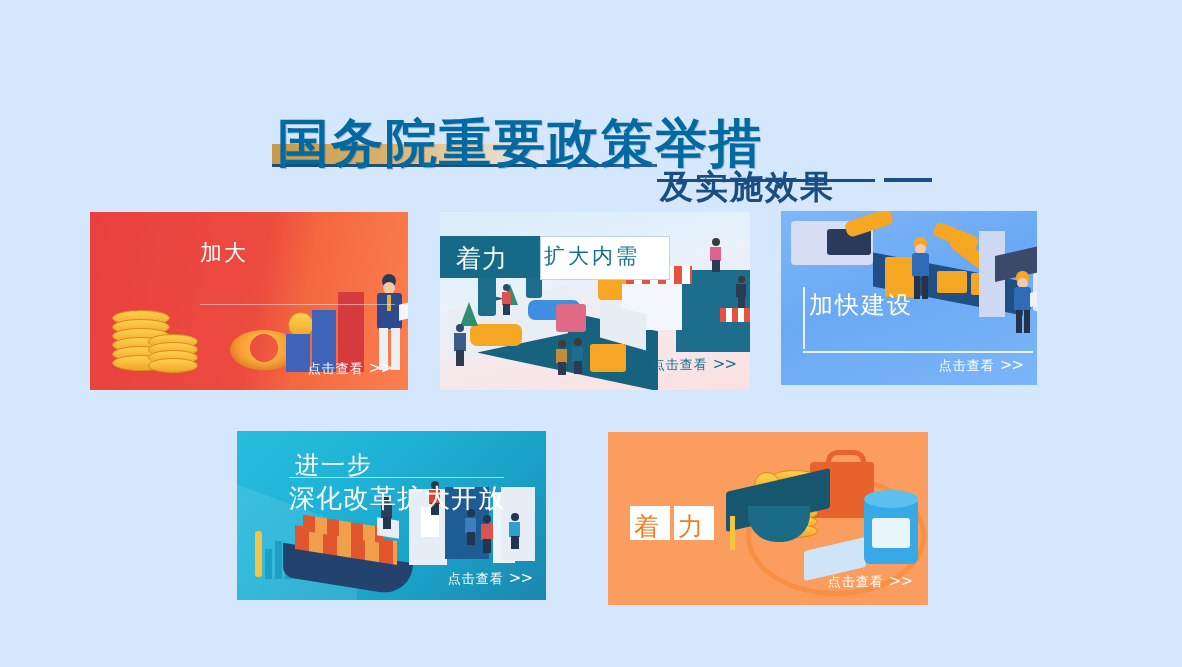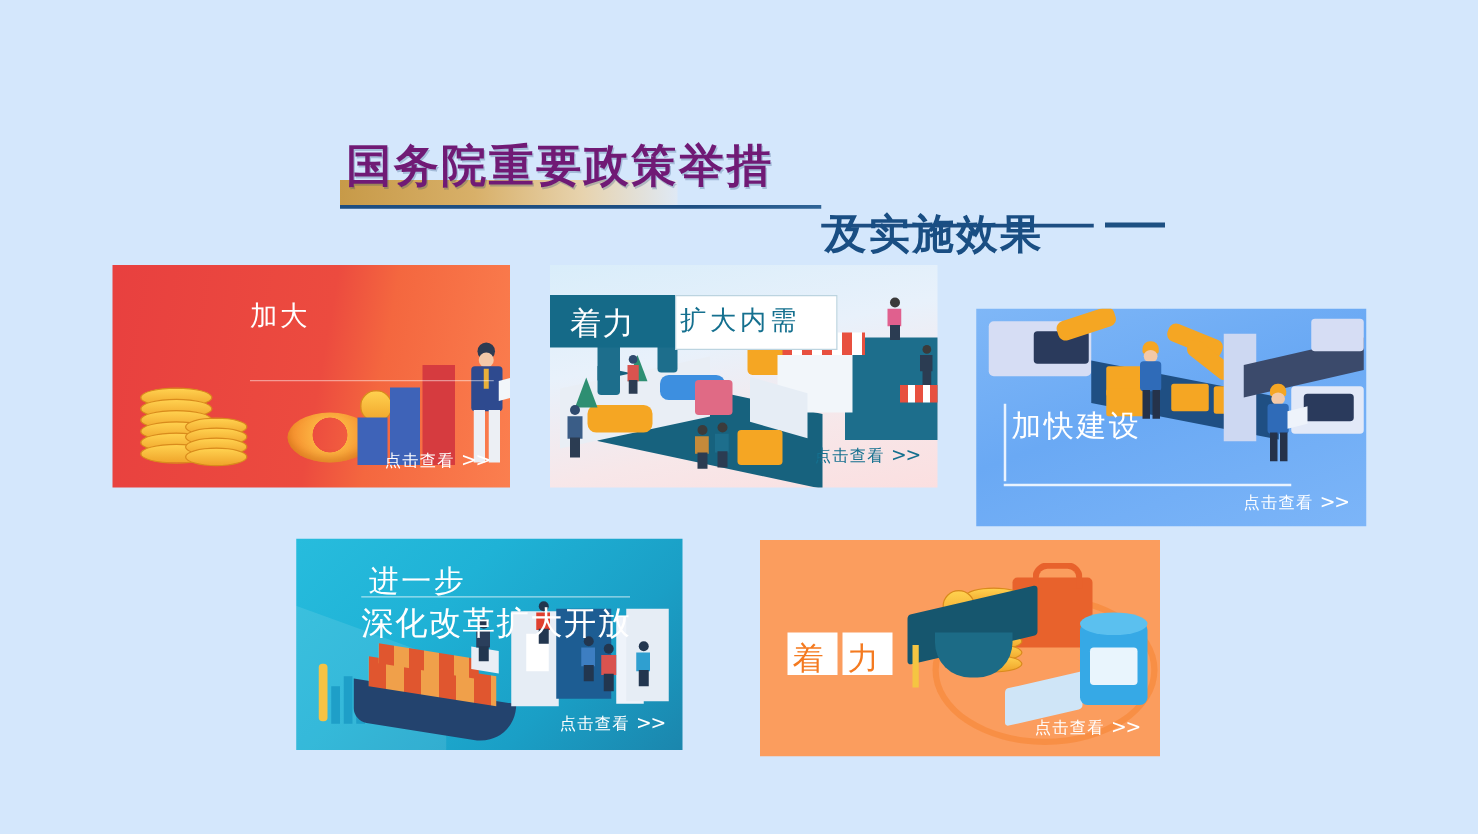--- a/index.html
+++ b/index.html
@@ -22,22 +22,22 @@
     position:absolute;left:272px;top:112px;width:385px;height:3px;
     background:linear-gradient(90deg,#1d4e82 0%,#1d4e82 72%,#2f6496 100%);
   }
   #title-rule-2{
     position:absolute;left:657px;top:127px;width:218px;height:3px;background:#1d4e82;
   }
   #title-dash{
     position:absolute;left:884px;top:126px;width:48px;height:4px;background:#1d5082;
   }
   #title-main{
-    left:277px;top:57px;font-size:36px;font-weight:bold;letter-spacing:2px;
-    color:#701a75;
+    left:277px;top:57px;font-size:52px;font-weight:bold;letter-spacing:2px;
+    color:#0369a1;
     font-family:"DejaVu Serif","Liberation Serif",serif;
     text-shadow:1px 1px 0 rgba(20,60,110,.25);
   }
   #title-sub{
     left:660px;top:113px;font-size:33px;font-weight:bold;letter-spacing:2px;
     color:#194e83;
     font-family:"DejaVu Serif","Liberation Serif",serif;
   }
 
   
@@ -72,22 +72,22 @@
     background:linear-gradient(168deg,#d9edfa 0%,#e8f1fb 38%,#f7e7e9 72%,#fbdfe0 100%);}
   #card-demand .boxdark{position:absolute;left:0;top:24px;width:108px;height:42px;
     background:#156a88;z-index:6;}
   #card-demand .boxlight{position:absolute;left:100px;top:24px;width:128px;height:42px;
     background:#fff;border:1px solid #bcd4e0;z-index:6;}
   #card-demand .h1{left:16px;top:30px;font-size:25px;color:#fff;letter-spacing:1px;}
   #card-demand .h2{left:104px;top:30px;font-size:21px;color:#15708f;letter-spacing:3px;}
   #card-demand .cta{right:14px;bottom:16px;color:#15708f;}
 
   
-  #card-industry{left:781px;top:211px;width:312px;height:174px;
-    background:linear-gradient(160deg,#7fb7f7 0%,#6aa9f4 45%,#7cb5f8 100%);margin-top:36px;}
+  #card-industry{left:781px;top:211px;width:256px;height:174px;
+    background:linear-gradient(160deg,#7fb7f7 0%,#6aa9f4 45%,#7cb5f8 100%);}
   #card-industry .h1{left:28px;top:78px;font-size:24px;color:#fff;letter-spacing:2px;}
   #card-industry .h2{left:28px;top:110px;font-size:25px;color:#fff;letter-spacing:2px;}
   #card-industry .ulL{position:absolute;left:22px;top:76px;width:2px;height:62px;
     background:rgba(255,255,255,.85);z-index:6;}
   #card-industry .ulB{position:absolute;left:22px;top:140px;width:230px;height:2px;
     background:rgba(255,255,255,.85);z-index:6;}
   #card-industry .cta{right:14px;bottom:10px;}
 
   
   #card-reform{left:237px;top:431px;width:309px;height:169px;

